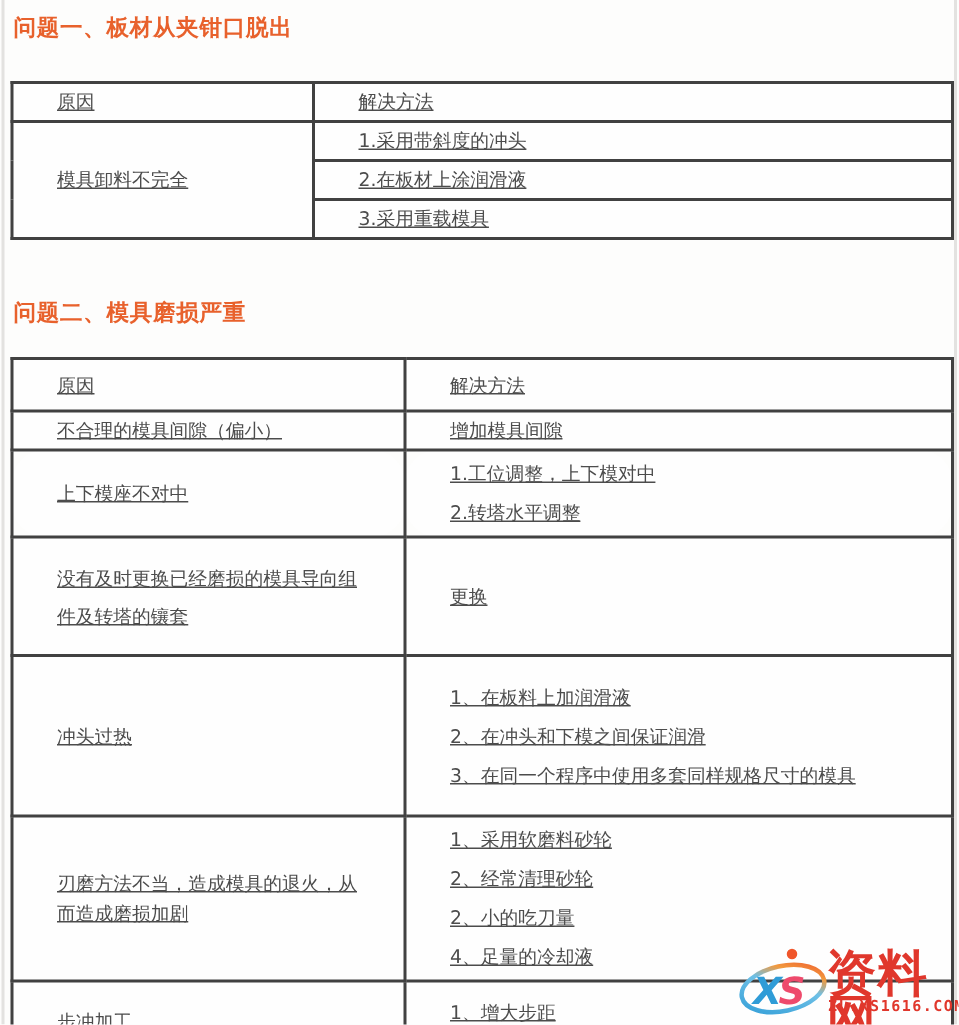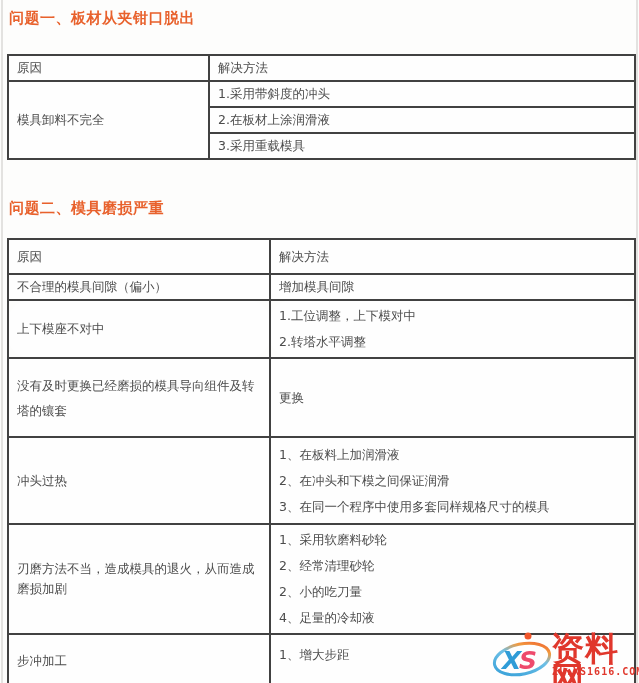--- a/index.html
+++ b/index.html
@@ -37,32 +37,33 @@
   #table1 { margin-top: 27px; }
   #table2 { margin-top: 21px; }
 
   th, td {
     border: 2px solid #414141;
     font-size: 12.5px;
     font-weight: normal;
     color: #4c4c4c;
     text-align: left;
     vertical-align: middle;
-    padding: 2px 8px;
+    padding: 2px 29px;
     line-height: 20px;
     background: #fefefe;
+    text-decoration: underline;
   }
   #table1 th { height: 26px; }
   #table1 td { height: 25px; }
   #table2 th { height: 35px; }
 
   .r0 td { height: 16px; }
   .r1 td { height: 52px; border-radius: 22px; }
   .r2 td { height: 79px; line-height: 25px; }
-  .r3 td { height: 87px; margin-top: 33px; }
+  .r3 td { height: 107px; margin-top: 33px; }
   .r4 td { height: 106px; }
   .r5 td { height: 80px; vertical-align: top; }
   .r5 .cause-cell { padding-top: 16px; }
   .r5 .solution-cell { padding-top: 7px; }
 
   .sol-line { line-height: 26px; white-space: nowrap; overflow: hidden; }
 
   
   #watermark {
     position: absolute;

